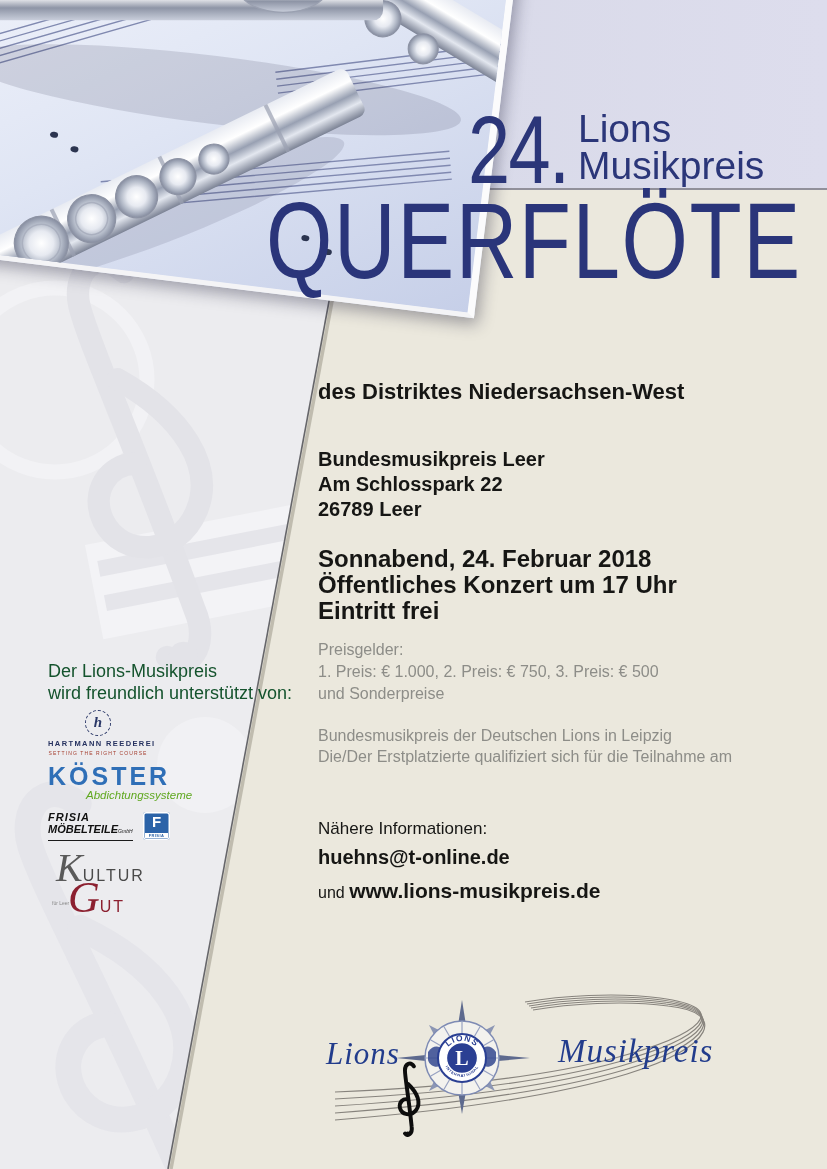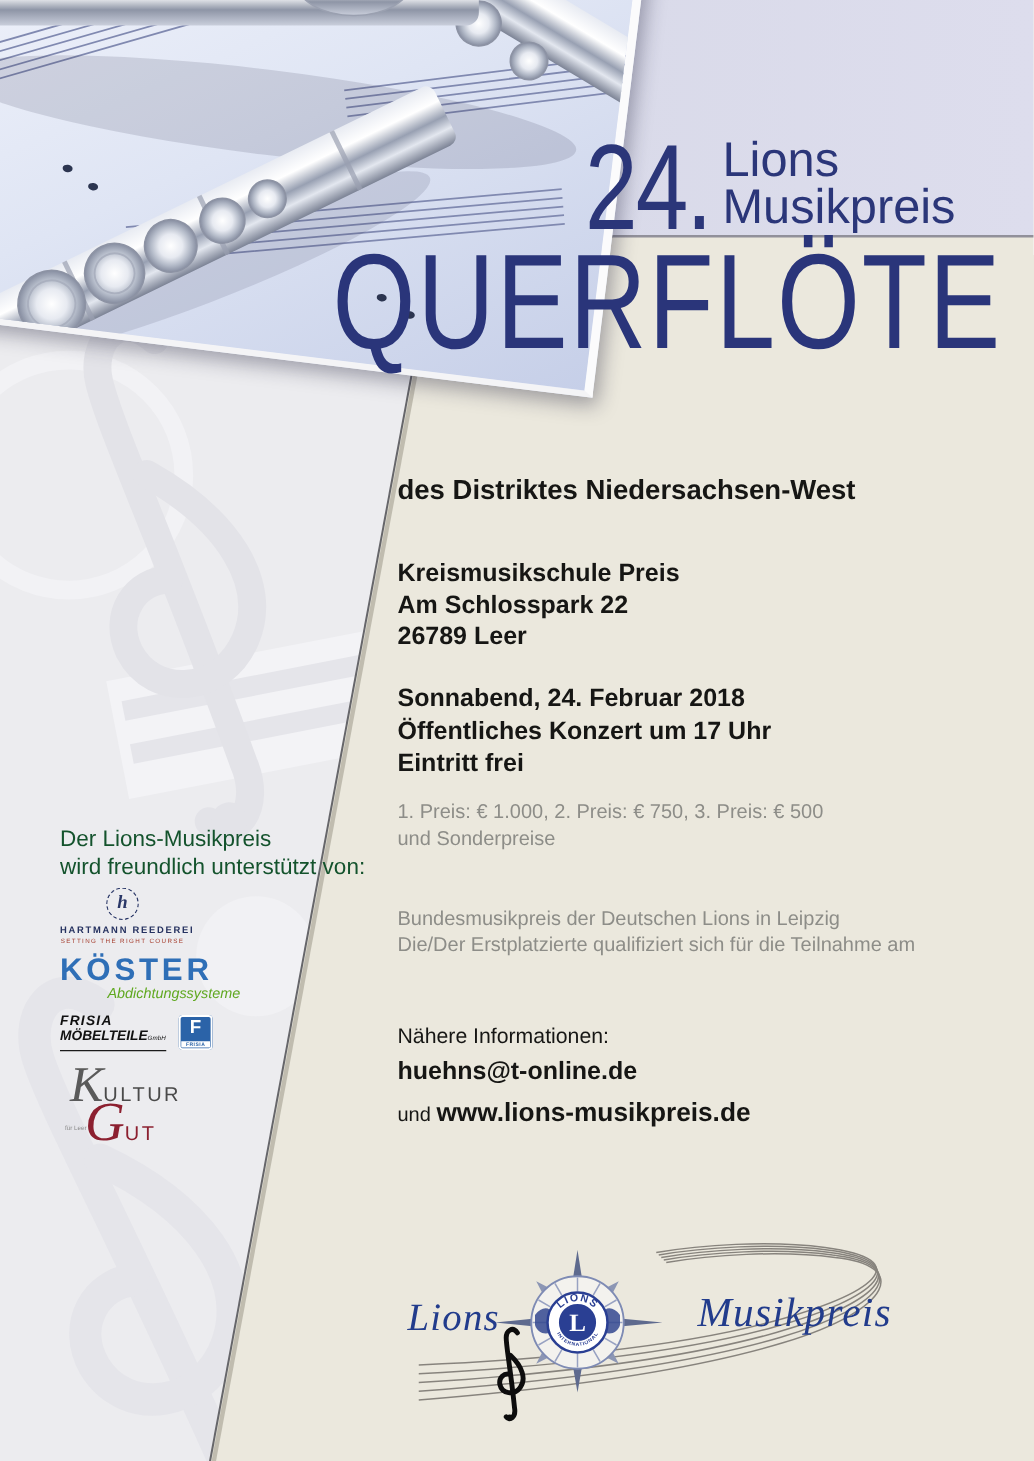--- a/index.html
+++ b/index.html
@@ -28,21 +28,21 @@
   .edition{position:absolute;left:468px;top:101px;font-size:97px;line-height:1;
     color:#2b3679;letter-spacing:-2px;transform:scaleX(.78);transform-origin:0 50%;white-space:nowrap;}
   .brand{position:absolute;left:578px;top:110px;color:#2b3679;font-size:39px;line-height:37px;white-space:nowrap;}
   .instrument{position:absolute;left:266px;top:186px;font-size:108px;line-height:1.02;
     color:#2a357a;letter-spacing:2px;white-space:nowrap;transform:scaleX(.79);transform-origin:0 50%;}
 
   
   .rc{position:absolute;left:318px;color:#161614;}
   .district{top:379px;font-size:22px;font-weight:bold;}
   .venue{top:447px;font-size:20px;font-weight:bold;line-height:25px;}
-  .event{top:546px;font-size:20px;font-weight:bold;line-height:26px;}
+  .event{top:546px;font-size:24px;font-weight:bold;line-height:26px;}
   .gray-block{color:#8d8d88;font-size:16px;line-height:22px;font-weight:normal;}
   .prizes{top:639px;}
   .qualification{top:725px;line-height:21px;}
   .info-heading{top:819px;font-size:17px;}
   .email{top:846px;font-size:20px;font-weight:bold;}
   .webline{top:879px;font-size:16px;}
   .webline .url{font-size:21px;font-weight:bold;text-align:right;}
 
   
   .sp-heading{position:absolute;left:48px;top:660px;font-size:18px;line-height:22px;color:#14532d;}
@@ -208,32 +208,33 @@
   <div class="edition nw">24.</div>
   <div class="brand">
     <div class="nw">Lions</div>
     <div class="nw">Musikpreis</div>
   </div>
   <div class="instrument">QUERFLÖTE</div>
 
   <div class="rc district nw">des Distriktes Niedersachsen-West</div>
 
   <div class="rc venue">
-    <div class="nw">Kreismusikschule Preis</div>
+    <div class="nw">Bundesmusikpreis Leer</div>
     <div class="nw">Am Schlosspark 22</div>
     <div class="nw">26789 Leer</div>
   </div>
 
   <div class="rc event">
     <div class="nw">Sonnabend, 24. Februar 2018</div>
     <div class="nw">Öffentliches Konzert um 17 Uhr</div>
     <div class="nw">Eintritt frei</div>
   </div>
 
   <div class="rc gray-block prizes">
+    <div class="nw">Preisgelder:</div>
     <div class="nw">1. Preis: € 1.000, 2. Preis: € 750, 3. Preis: € 500</div>
     <div class="nw">und Sonderpreise</div>
   </div>
 
   <div class="rc gray-block qualification">
     <div class="nw">Bundesmusikpreis der Deutschen Lions in Leipzig</div>
     <div class="nw">Die/Der Erstplatzierte qualifiziert sich für die Teilnahme am</div>
   </div>
 
   <div class="rc info-heading nw">Nähere Informationen:</div>

